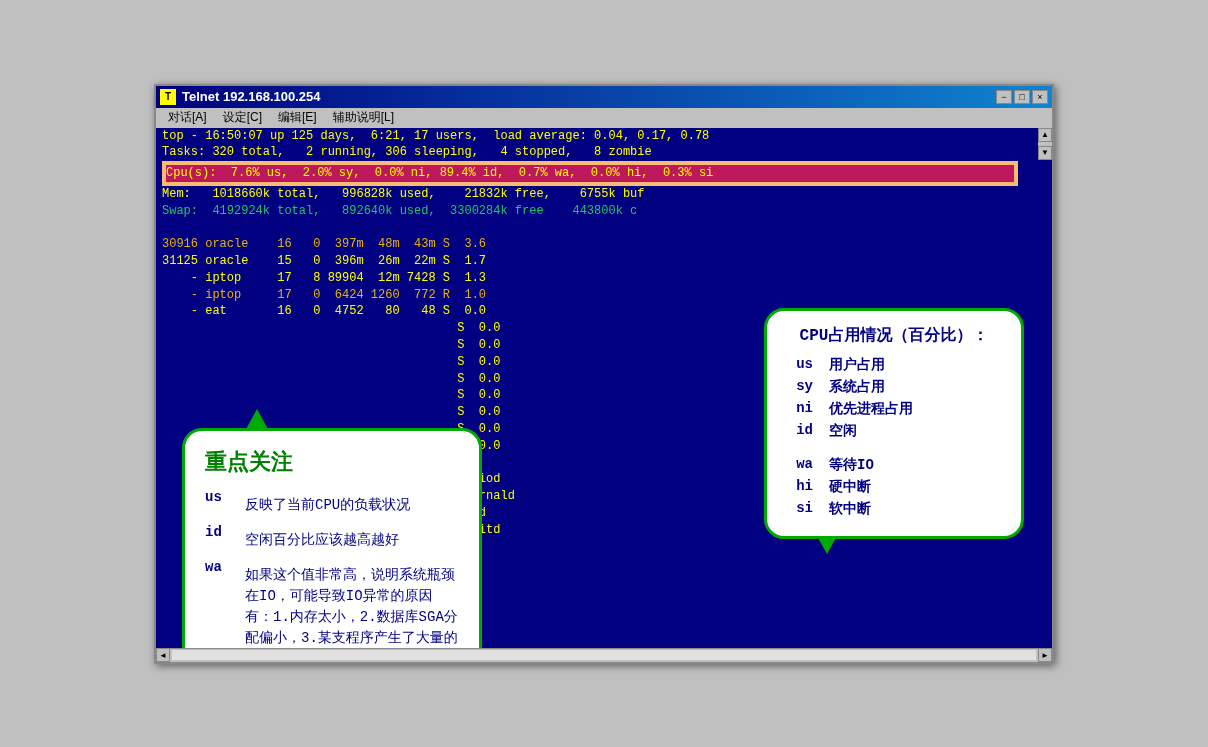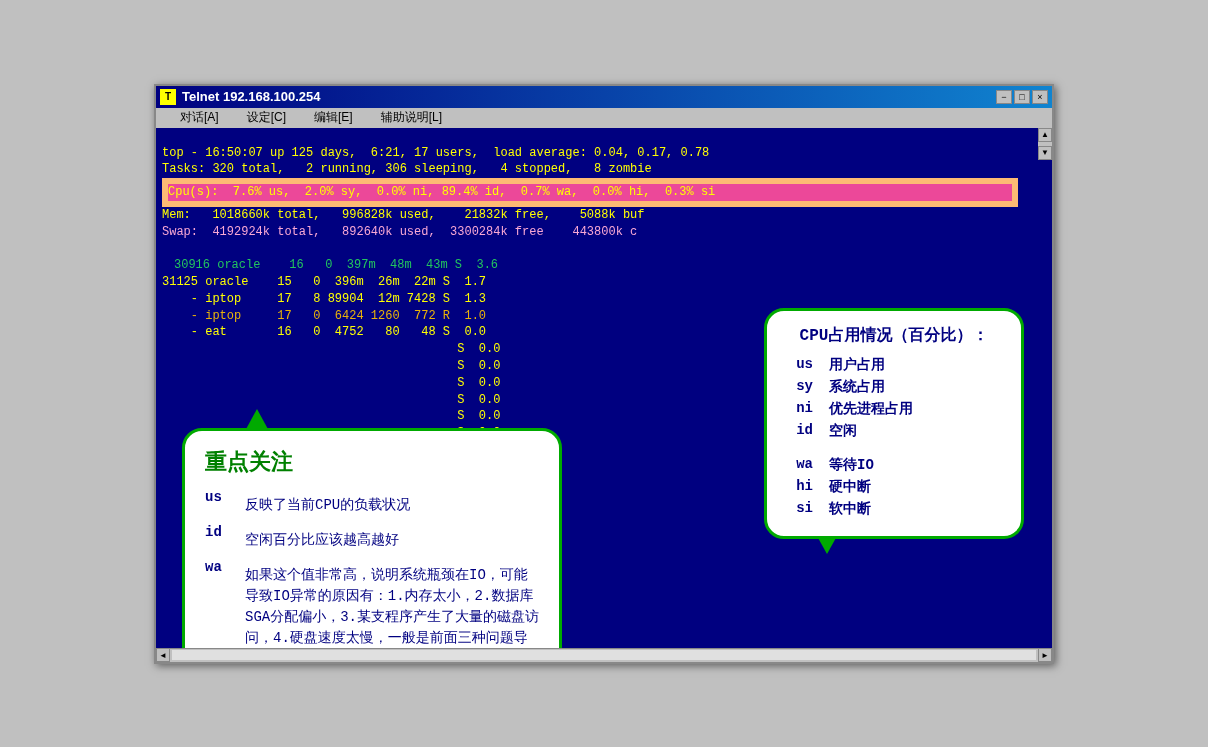--- a/index.html
+++ b/index.html
@@ -71,39 +71,38 @@
       gap: 0;
       padding: 1px 4px;
       height: 20px;
       align-items: center;
     }
     .menu-item {
       font-size: 12px;
       color: #000;
       padding: 1px 8px;
       cursor: pointer;
-      margin-left: 12px;
     }
     .terminal {
       background: #000080;
       color: #ffff00;
       font-family: 'Courier New', monospace;
       font-size: 12px;
-      padding: 17px 6px;
+      padding: 0 6px;
       min-height: 520px;
       position: relative;
       overflow: hidden;
     }
     .terminal-line {
       white-space: pre;
       line-height: 1.4;
     }
     .highlight-line {
-      background: #ec4899;
-      border: 6px solid #fdba74;
+      background: #be185d;
+      border: 4px solid #fdba74;
     }
     .header-row {
       color: #000000;
       background: #ffff00;
       font-weight: bold;
     }
     .scrollbar-right {
       position: absolute;
       right: 0;
       top: 0;
@@ -211,21 +210,21 @@
       font-weight: bold;
     }
     .callout-right .spacer {
       height: 8px;
     }
 
     .callout-left {
       position: absolute;
       top: 300px;
       left: 10px;
-      width: 380px;
+      width: 300px;
       background: white;
       border: 3px solid #00aa00;
       border-radius: 20px;
       padding: 16px 20px;
       pointer-events: auto;
     }
     .callout-left::before {
       content: '';
       position: absolute;
       top: -22px;
@@ -292,28 +291,28 @@
   <div style="display:flex; position:relative;">
     <div class="terminal" style="flex:1; position:relative;">
       <div class="terminal-content">
 
         <div class="terminal-line" style="color:#ffff00;">top - 16:50:07 up 125 days,  6:21, 17 users,  load average: 0.04, 0.17, 0.78</div>
 
         <div class="terminal-line" style="color:#ffff00;">Tasks: 320 total,   2 running, 306 sleeping,   4 stopped,   8 zombie</div>
 
         <div class="terminal-line highlight-line" style="color:#ffff00;">Cpu(s):  7.6% us,  2.0% sy,  0.0% ni, 89.4% id,  0.7% wa,  0.0% hi,  0.3% si</div>
 
-        <div class="terminal-line" style="color:#ffff00;">Mem:   1018660k total,   996828k used,    21832k free,    5088k buf</div>
-
-        <div class="terminal-line" style="color:#f9a8d4;">Swap:  4192924k total,   892640k used,  3300284k free    443800k c</div>
+        <div class="terminal-line" style="color:#ffff00;">Mem:   1018660k total,   996828k used,    21832k free,    6755k buf</div>
+
+        <div class="terminal-line" style="color:#22c55e;">Swap:  4192924k total,   892640k used,  3300284k free    443800k c</div>
 
         <div class="terminal-line">&nbsp;</div>
 
 
-        <div class="terminal-line" style="color:#22c55e;margin-left:12px;">30916 oracle    16   0  397m  48m  43m S  3.6</div>
+        <div class="terminal-line" style="color:#eab308;">30916 oracle    16   0  397m  48m  43m S  3.6</div>
         <div class="terminal-line" style="color:#ffff00;">31125 oracle    15   0  396m  26m  22m S  1.7</div>
         <div class="terminal-line" style="color:#ffff00;">    - iptop     17   8 89904  12m 7428 S  1.3</div>
         <div class="terminal-line" style="color:#eab308;">    - iptop     17   0  6424 1260  772 R  1.0</div>
         <div class="terminal-line" style="color:#ffff00;">    - eat       16   0  4752   80   48 S  0.0</div>
         <div class="terminal-line" style="color:#ffff00;">                                         S  0.0</div>
         <div class="terminal-line" style="color:#ffff00;">                                         S  0.0</div>
         <div class="terminal-line" style="color:#ffff00;">                                         S  0.0</div>
         <div class="terminal-line" style="color:#ffff00;">                                         S  0.0</div>
         <div class="terminal-line" style="color:#ffff00;">                                         S  0.0</div>
         <div class="terminal-line" style="color:#ffff00;">                                         S  0.0</div>

